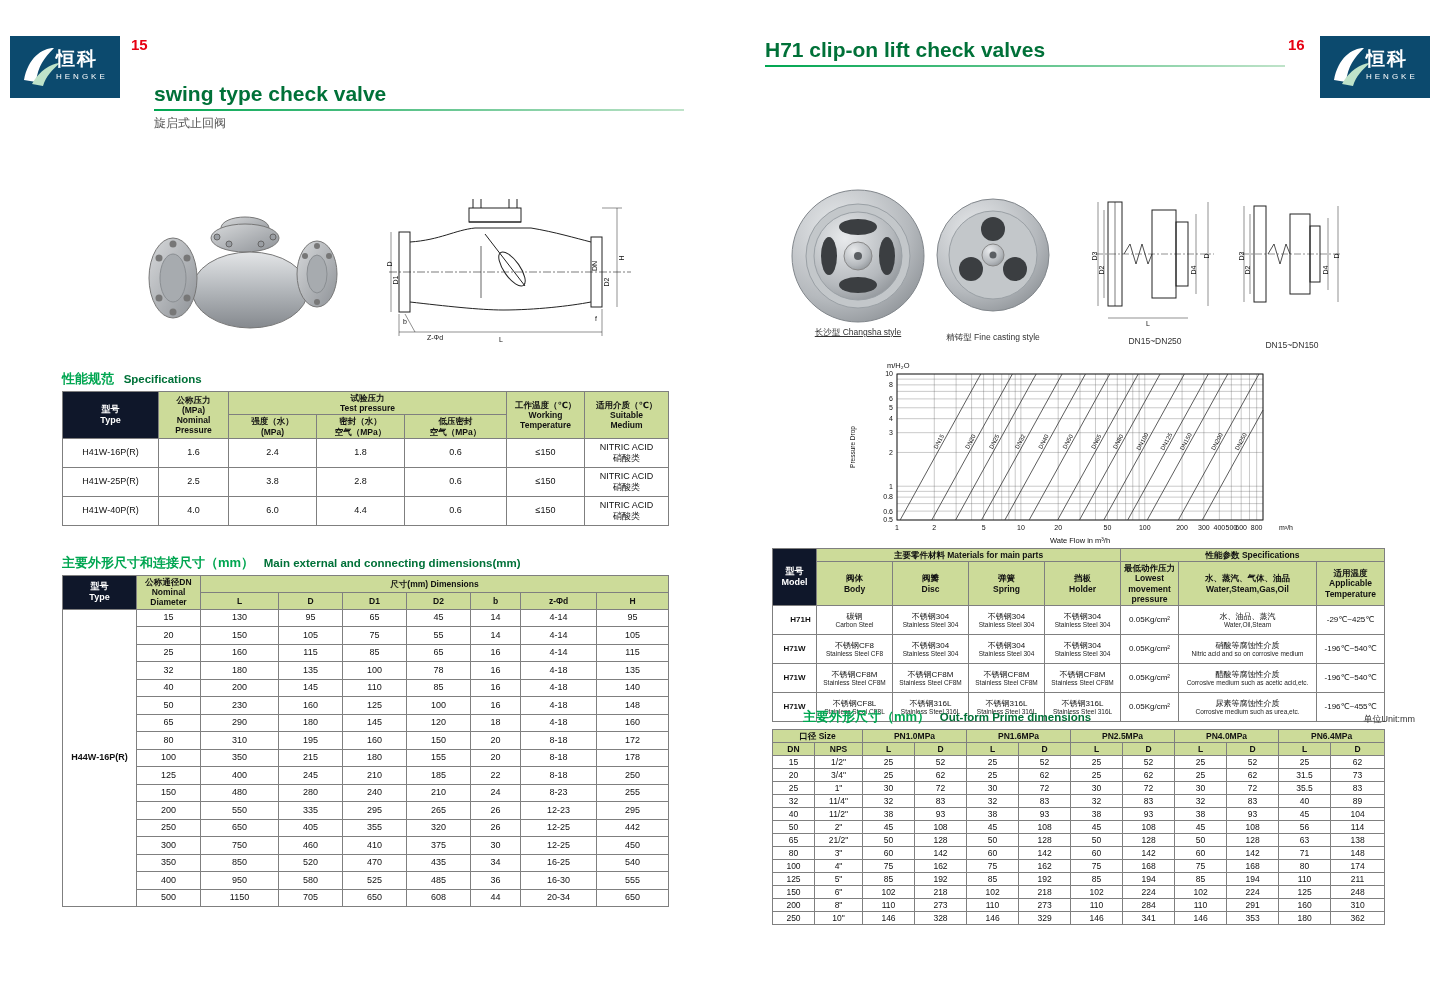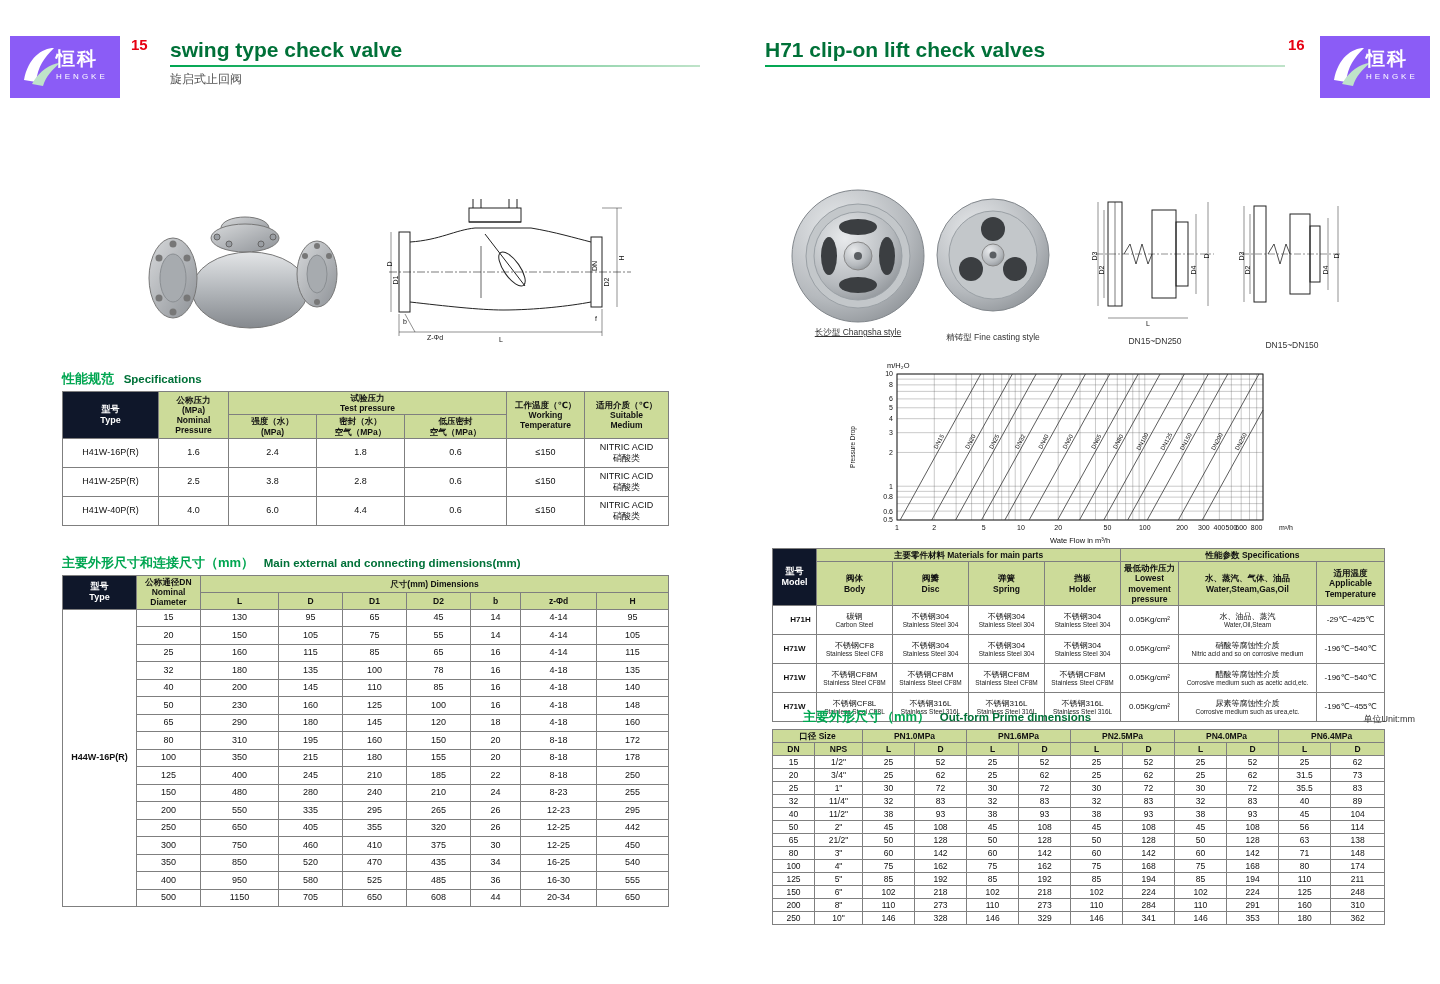--- a/index.html
+++ b/index.html
@@ -1,21 +1,21 @@
 <!DOCTYPE html>
 <html><head>
 <meta charset="utf-8">
 <style>
   html,body{margin:0;padding:0;background:#e8e8e8;}
   .sheet{position:relative;width:1440px;height:984px;background:#ffffff;overflow:hidden;
          font-family:"Liberation Sans","DejaVu Sans",sans-serif;color:#111;}
   .abs{position:absolute;}
 
   
-  .logo-box{position:absolute;top:0;width:110px;height:62px;background:#8b5cf6;}
+  .logo-box{position:absolute;top:0;width:110px;height:62px;background:#0c4a6e;}
   .logo-cn{position:absolute;left:46px;top:10px;color:#fff;font-weight:bold;font-size:19px;letter-spacing:2px;}
   .logo-en{position:absolute;left:46px;top:36px;color:#fff;font-size:8px;letter-spacing:3px;}
   .pagenum{position:absolute;top:0;color:#e60012;font-weight:bold;font-size:15px;}
   .title-block{position:absolute;top:2px;}
   .title-en{font-weight:bold;font-size:21px;color:#007138;line-height:1.1;}
   .title-rule{height:2px;background:linear-gradient(to right,#00a651,#bfe3c9);margin:4px 0 4px 0;}
   .title-cn{font-size:12px;color:#555;}
 
   
   .sec-title{font-weight:bold;font-size:13px;white-space:nowrap;}
@@ -51,21 +51,21 @@
     <div class="logo-box" style="left:10px;">
       <svg width="110" height="62" style="position:absolute;left:0;top:0;">
         <path d="M14,44 C18,22 32,12 44,12 C34,22 28,30 26,46 Z" fill="#ffffff"></path>
         <path d="M22,48 C30,34 40,28 50,27 C42,34 36,40 33,50 Z" fill="#bfe3c9"></path>
       </svg>
       <span class="logo-cn">恒科</span>
       <span class="logo-en">HENGKE</span>
     </div>
     <span class="pagenum" style="left:131px;">15</span>
 
-    <div class="title-block" style="left:170px;width:530px;">
+    <div class="title-block" style="left:154px;width:530px;margin-top:44px;">
       <div class="title-en">swing type check valve</div>
       <div class="title-rule"></div>
       <div class="title-cn">旋启式止回阀</div>
     </div>
 
     <div class="title-block" style="left:765px;width:520px;">
       <div class="title-en">H71 clip-on lift check valves</div>
       <div class="title-rule"></div>
     </div>
 

